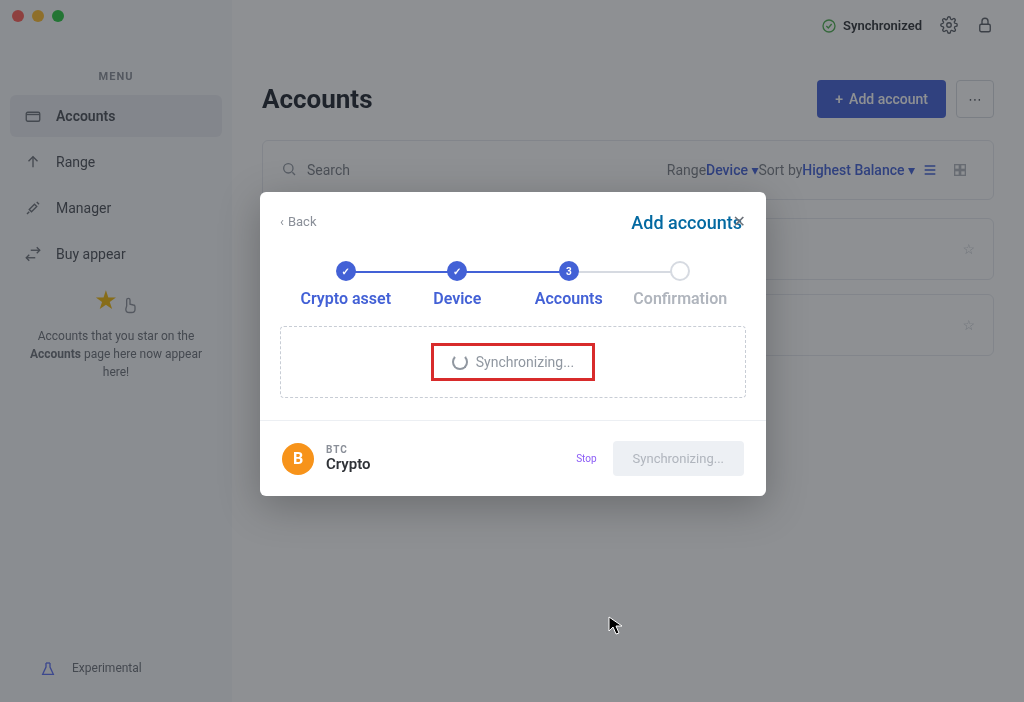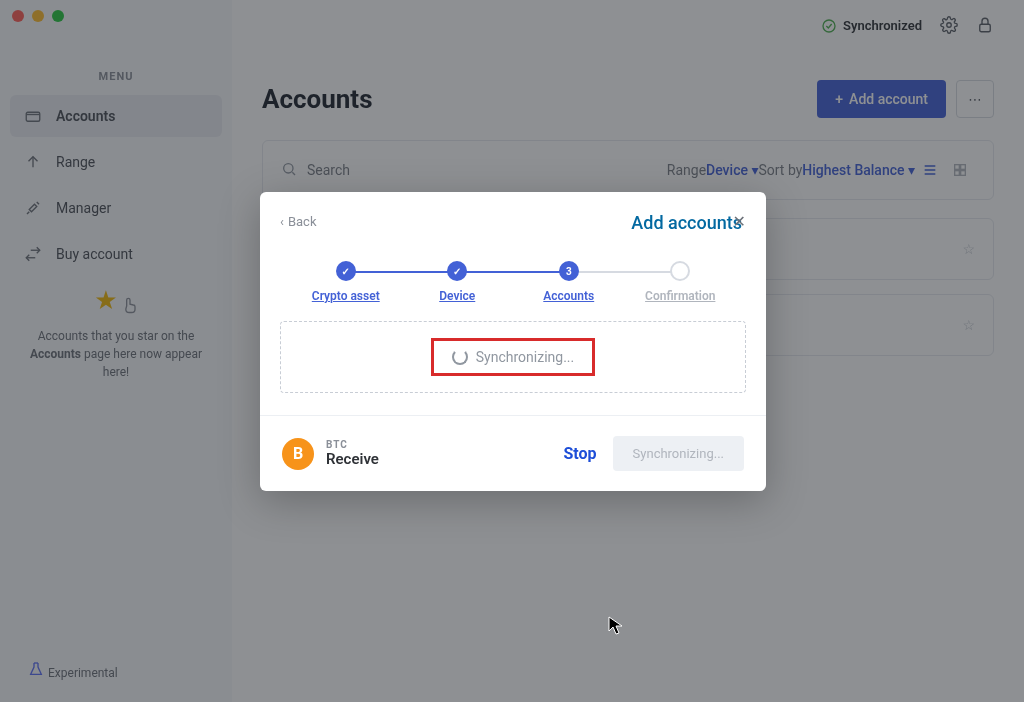--- a/index.html
+++ b/index.html
@@ -18,21 +18,21 @@
 .nav { display: flex; flex-direction: column; gap: 4px; padding: 0 10px; }
 .nav-item { display: flex; align-items: center; gap: 14px; padding: 12px 14px; border-radius: 6px; color: #4a4f57; font-size: 14px; cursor: pointer; }
 .nav-item.active { background: #e8ebf0; font-weight: 600; }
 .nav-item .ic { width: 18px; height: 18px; display: inline-flex; align-items: center; justify-content: center; color: #6b7078; }
 .nav-item .ic svg { width: 18px; height: 18px; stroke: currentColor; fill: none; stroke-width: 1.8; }
 .starred-label { font-size: 11px; font-weight: 700; letter-spacing: 1px; color: #8a8f98; padding: 28px 22px 10px; }
 .starred-block { text-align: center; padding: 10px 20px; }
 .starred-block .star-icon { font-size: 26px; color: #f0b90b; display: inline-block; position: relative; }
 .starred-block .cursor-icon { position: relative; top: 6px; left: 2px; color: #8a8f98; }
 .starred-block p { font-size: 12px; color: #6b7078; margin-top: 12px; line-height: 1.5; }
-.sidebar-footer { position: absolute; bottom: 12px; left: 4px; width: 100%; display: flex; align-items: flex-end; gap: 4px; padding: 10px 24px; font-size: 12px; color: #6b7078; }
+.sidebar-footer { position: absolute; bottom: 12px; left: 16px; width: 100%; display: flex; align-items: flex-start; gap: 16px; padding: 10px 24px; font-size: 12px; color: #6b7078; }
 .sidebar-footer .expt { color: #5b6ef5; }
 
 
 .main { position: absolute; left: 232px; top: 0; right: 0; height: 100%; background: #fff; padding: 0 30px; }
 .topbar { height: 54px; display: flex; align-items: center; justify-content: flex-end; gap: 18px; }
 .sync-badge { display: flex; align-items: flex-start; gap: 6px; font-size: 13px; font-weight: 600; color: #2f3237; }
 .sync-badge .check { color: #4cae4f; }
 .topbar .top-icon { color: #5a5f67; cursor: pointer; }
 .page-header { display: flex; align-items: center; justify-content: space-between; padding: 26px 0 22px; }
 .page-header h1 { font-size: 26px; font-weight: 700; color: #1e252e; }
@@ -58,40 +58,40 @@
 .modal-head .title { text-align: right; font-size: 18px; font-weight: 500; color: #0369a1; }
 .modal-head .close { position: absolute; right: 20px; top: 20px; color: #6b7078; cursor: pointer; font-size: 16px; }
 .stepper { display: flex; justify-content: center; gap: 0; padding: 20px 30px 18px; }
 .step { flex: 1; text-align: center; position: relative; }
 .step:not(:last-child)::after { content: ''; position: absolute; top: 10px; left: 50%; width: 100%; height: 2px; background: #d6dae1; z-index: 0; }
 .step.done:not(:last-child)::after, .step.active:not(:last-child)::after-prev { background: #4361d6; }
 .step .dot { position: relative; z-index: 1; width: 20px; height: 20px; border-radius: 50%; margin: 0 auto 8px; display: flex; align-items: center; justify-content: center; font-size: 10px; font-weight: 700; }
 .step.done .dot { background: #4361d6; color: #fff; }
 .step.active .dot { background: #4361d6; color: #fff; }
 .step.pending .dot { background: #fff; border: 2px solid #d6dae1; color: #d6dae1; }
-.step .slabel { font-size: 12px; font-weight: 600; text-decoration: underline; }
+.step .slabel { font-size: 16px; font-weight: 600; }
 .step.done .slabel, .step.active .slabel { color: #4361d6; }
 .step.pending .slabel { color: #b0b5bd; }
 
 .step.done:not(:last-child)::after { background: #4361d6; }
 .step:nth-child(2).done::after { background: #4361d6; }
 .step:nth-child(3).active::after { background: #d6dae1; }
 
 .sync-box-wrap { padding: 0 20px 22px; }
 .sync-box { border: 1px dashed #c8cdd5; border-radius: 4px; padding: 16px; text-align: center; color: #9097a0; font-size: 14px; position: relative; }
 .sync-box .inner { display: inline-flex; align-items: center; gap: 8px; border: 3px solid #d82b2b; padding: 8px 18px; }
 .sync-box .sp { width: 16px; height: 16px; border: 2px solid #9097a0; border-top-color: transparent; border-radius: 50%; display: inline-block; }
 
 .modal-foot { display: flex; align-items: center; justify-content: space-between; padding: 20px 22px; border-top: 1px solid #eceff3; gap: 16px; }
 .modal-foot .coin { display: flex; align-items: center; gap: 12px; }
 .modal-foot .coin .cic { width: 32px; height: 32px; border-radius: 50%; background: #f7931a; color: #fff; font-weight: 700; display: flex; align-items: center; justify-content: center; font-size: 16px; }
 .modal-foot .coin .ctext .sym { font-size: 10px; font-weight: 700; letter-spacing: 1px; color: #8a8f98; }
 .modal-foot .coin .ctext .nm { font-size: 15px; font-weight: 600; color: #2f3237; }
 .modal-foot .right { display: flex; align-items: center; gap: 16px; }
-.modal-foot .stop { font-size: 16px; font-weight: 700; color: #1d4ed8; cursor: pointer; }
+.modal-foot .stop { font-size: 10px; font-weight: 400; color: #8b5cf6; cursor: pointer; }
 .modal-foot .syncbtn { background: #edf0f4; color: #b0b5bd; border: none; padding: 10px 20px; border-radius: 4px; font-size: 13px; cursor: not-allowed; }
 
 .cursor-img { position: absolute; left: 608px; top: 616px; z-index: 200; color: #000; font-size: 16px; }
 </style>
 </head>
 <body>
 
 <div class="traffic-lights">
   <span class="tl red"></span>
   <span class="tl yellow"></span>
@@ -131,21 +131,21 @@
     </div>
     <div class="nav-item">
       <span class="ic">
           <svg viewBox="0 0 24 24">
             <polyline points="17 3 21 7 17 11"></polyline>
             <path d="M21 7H9"></path>
             <polyline points="7 21 3 17 7 13"></polyline>
             <path d="M3 17h12"></path>
           </svg>
         </span>
-      <span>Buy account</span>
+      <span>Buy appear</span>
     </div>
   </nav>
   <div class="starred-block">
     <span class="star-icon">★<span class="cursor-icon"><svg width="20" height="20" viewBox="0 0 24 24" fill="none" stroke="#8a8f98" stroke-width="1.6">
             <path d="M8 13V6a2 2 0 014 0v5l4 1c1 0 2 1 2 2v3a4 4 0 01-4 4h-3a4 4 0 01-4-4z"></path>
           </svg></span></span>
     <p>
       <span>Accounts that you star on the </span><b>Accounts</b><span> page here now appear here!</span>
     </p>
   </div>
@@ -272,21 +272,21 @@
         <span>Synchronizing...</span>
       </span>
     </div>
   </div>
 
   <div class="modal-foot">
     <div class="coin">
       <div class="cic">B</div>
       <div class="ctext">
         <div class="sym">BTC</div>
-        <div class="nm">Receive</div>
+        <div class="nm">Crypto</div>
       </div>
     </div>
     <div class="right">
       <span class="stop">Stop</span>
       <button class="syncbtn">Synchronizing...</button>
     </div>
   </div>
 </div>
 
 <div class="cursor-img">

